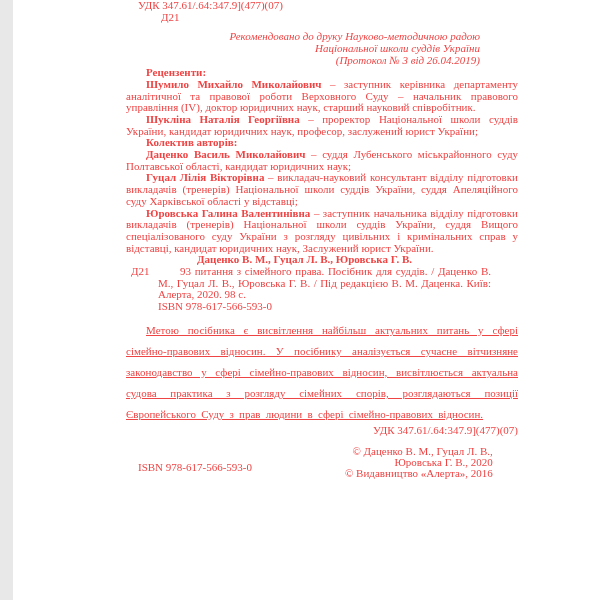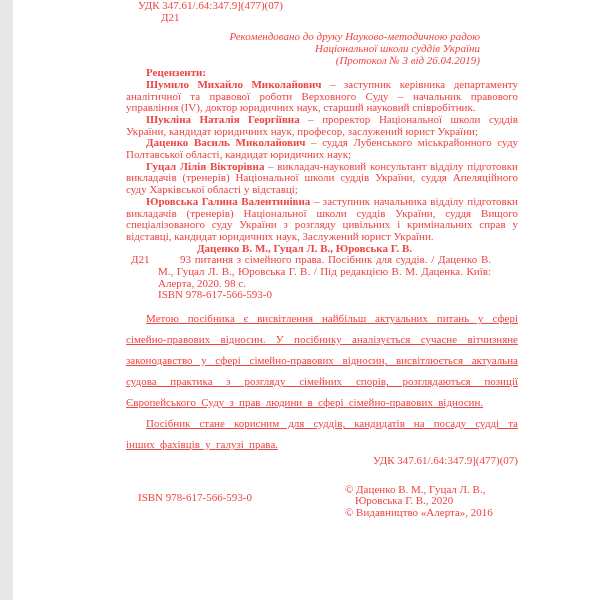--- a/index.html
+++ b/index.html
@@ -67,21 +67,21 @@
     text-align: justify;
     line-height: 21px;
     word-spacing: 2.5px;
     text-decoration: underline;
   }
 
   
   .udc-bottom { text-align: right; margin-top: 11px; }
   .footer { position: relative; height: 48px; margin-top: 9px; }
   .footer-isbn { position: absolute; left: 12px; top: 16px; }
-  .copyright { position: absolute; left: 219px; top: 8px; line-height: 11.4px; }
+  .copyright { position: absolute; left: 219px; top: 0; line-height: 11.4px; text-align: right; }
   .copyright .c-indent { padding-left: 10px; }
 </style>
 </head>
 <body>
 
 <div class="page">
   <div class="content">
 
     <p class="udc-top">УДК 347.61/.64:347.9](477)(07)</p>
     <p class="sign-top">Д21</p>
@@ -96,20 +96,21 @@
 
     <p class="person">
       <span class="pname">Шумило Михайло Миколайович</span>
       <span>– заступник керівника департаменту аналітичної та правової роботи Верховного Суду – начальник правового управління (IV), доктор юридичних наук, старший науковий співробітник.</span>
     </p>
     <p class="person">
       <span class="pname">Шукліна Наталія Георгіївна</span>
       <span>– проректор Національної школи суддів України, кандидат юридичних наук, професор, заслужений юрист України;</span>
     </p>
 
+    <p class="sec-heading h-team">Колектив авторів:</p>
 
     <p class="person">
       <span class="pname">Даценко Василь Миколайович</span>
       <span>– суддя Лубенського міськрайонного суду Полтавської області, кандидат юридичних наук;</span>
     </p>
     <p class="person">
       <span class="pname">Гуцал Лілія Вікторівна</span>
       <span>– викладач-науковий консультант відділу підготовки викладачів (тренерів) Національної школи суддів України, суддя Апеляційного суду Харківської області у відставці;</span>
     </p>
     <p class="person">
@@ -121,21 +122,20 @@
       <p class="card-authors">Даценко В. М., Гуцал Л. В., Юровська Г. В.</p>
       <p class="card-desc">
         <span class="card-code">Д21</span>
         <span>93 питання з сімейного права. Посібник для суддів. / Даценко В. М., Гуцал Л. В., Юровська Г. В. / Під редакцією В. М. Даценка. Київ: Алерта, 2020. 98 с.</span>
       </p>
       <p class="card-isbn">ISBN 978-617-566-593-0</p>
     </div>
 
     <div class="annotation">
       <p>Метою посібника є висвітлення найбільш актуальних питань у сфері сімейно-правових відносин. У посібнику аналізується сучасне вітчизняне законодавство у сфері сімейно-правових відносин, висвітлюється актуальна судова практика з розгляду сімейних спорів, розглядаються позиції Європейського Суду з прав людини в сфері сімейно-правових відносин.</p>
-      <p>Посібник стане корисним для суддів, кандидатів на посаду судді та інших фахівців у галузі права.</p>
     </div>
 
     <p class="udc-bottom">УДК 347.61/.64:347.9](477)(07)</p>
 
     <div class="footer">
       <p class="footer-isbn">ISBN 978-617-566-593-0</p>
       <div class="copyright">
         <p>© Даценко В. М., Гуцал Л. В.,</p>
         <p class="c-indent">Юровська Г. В., 2020</p>
         <p>© Видавництво «Алерта», 2016</p>

